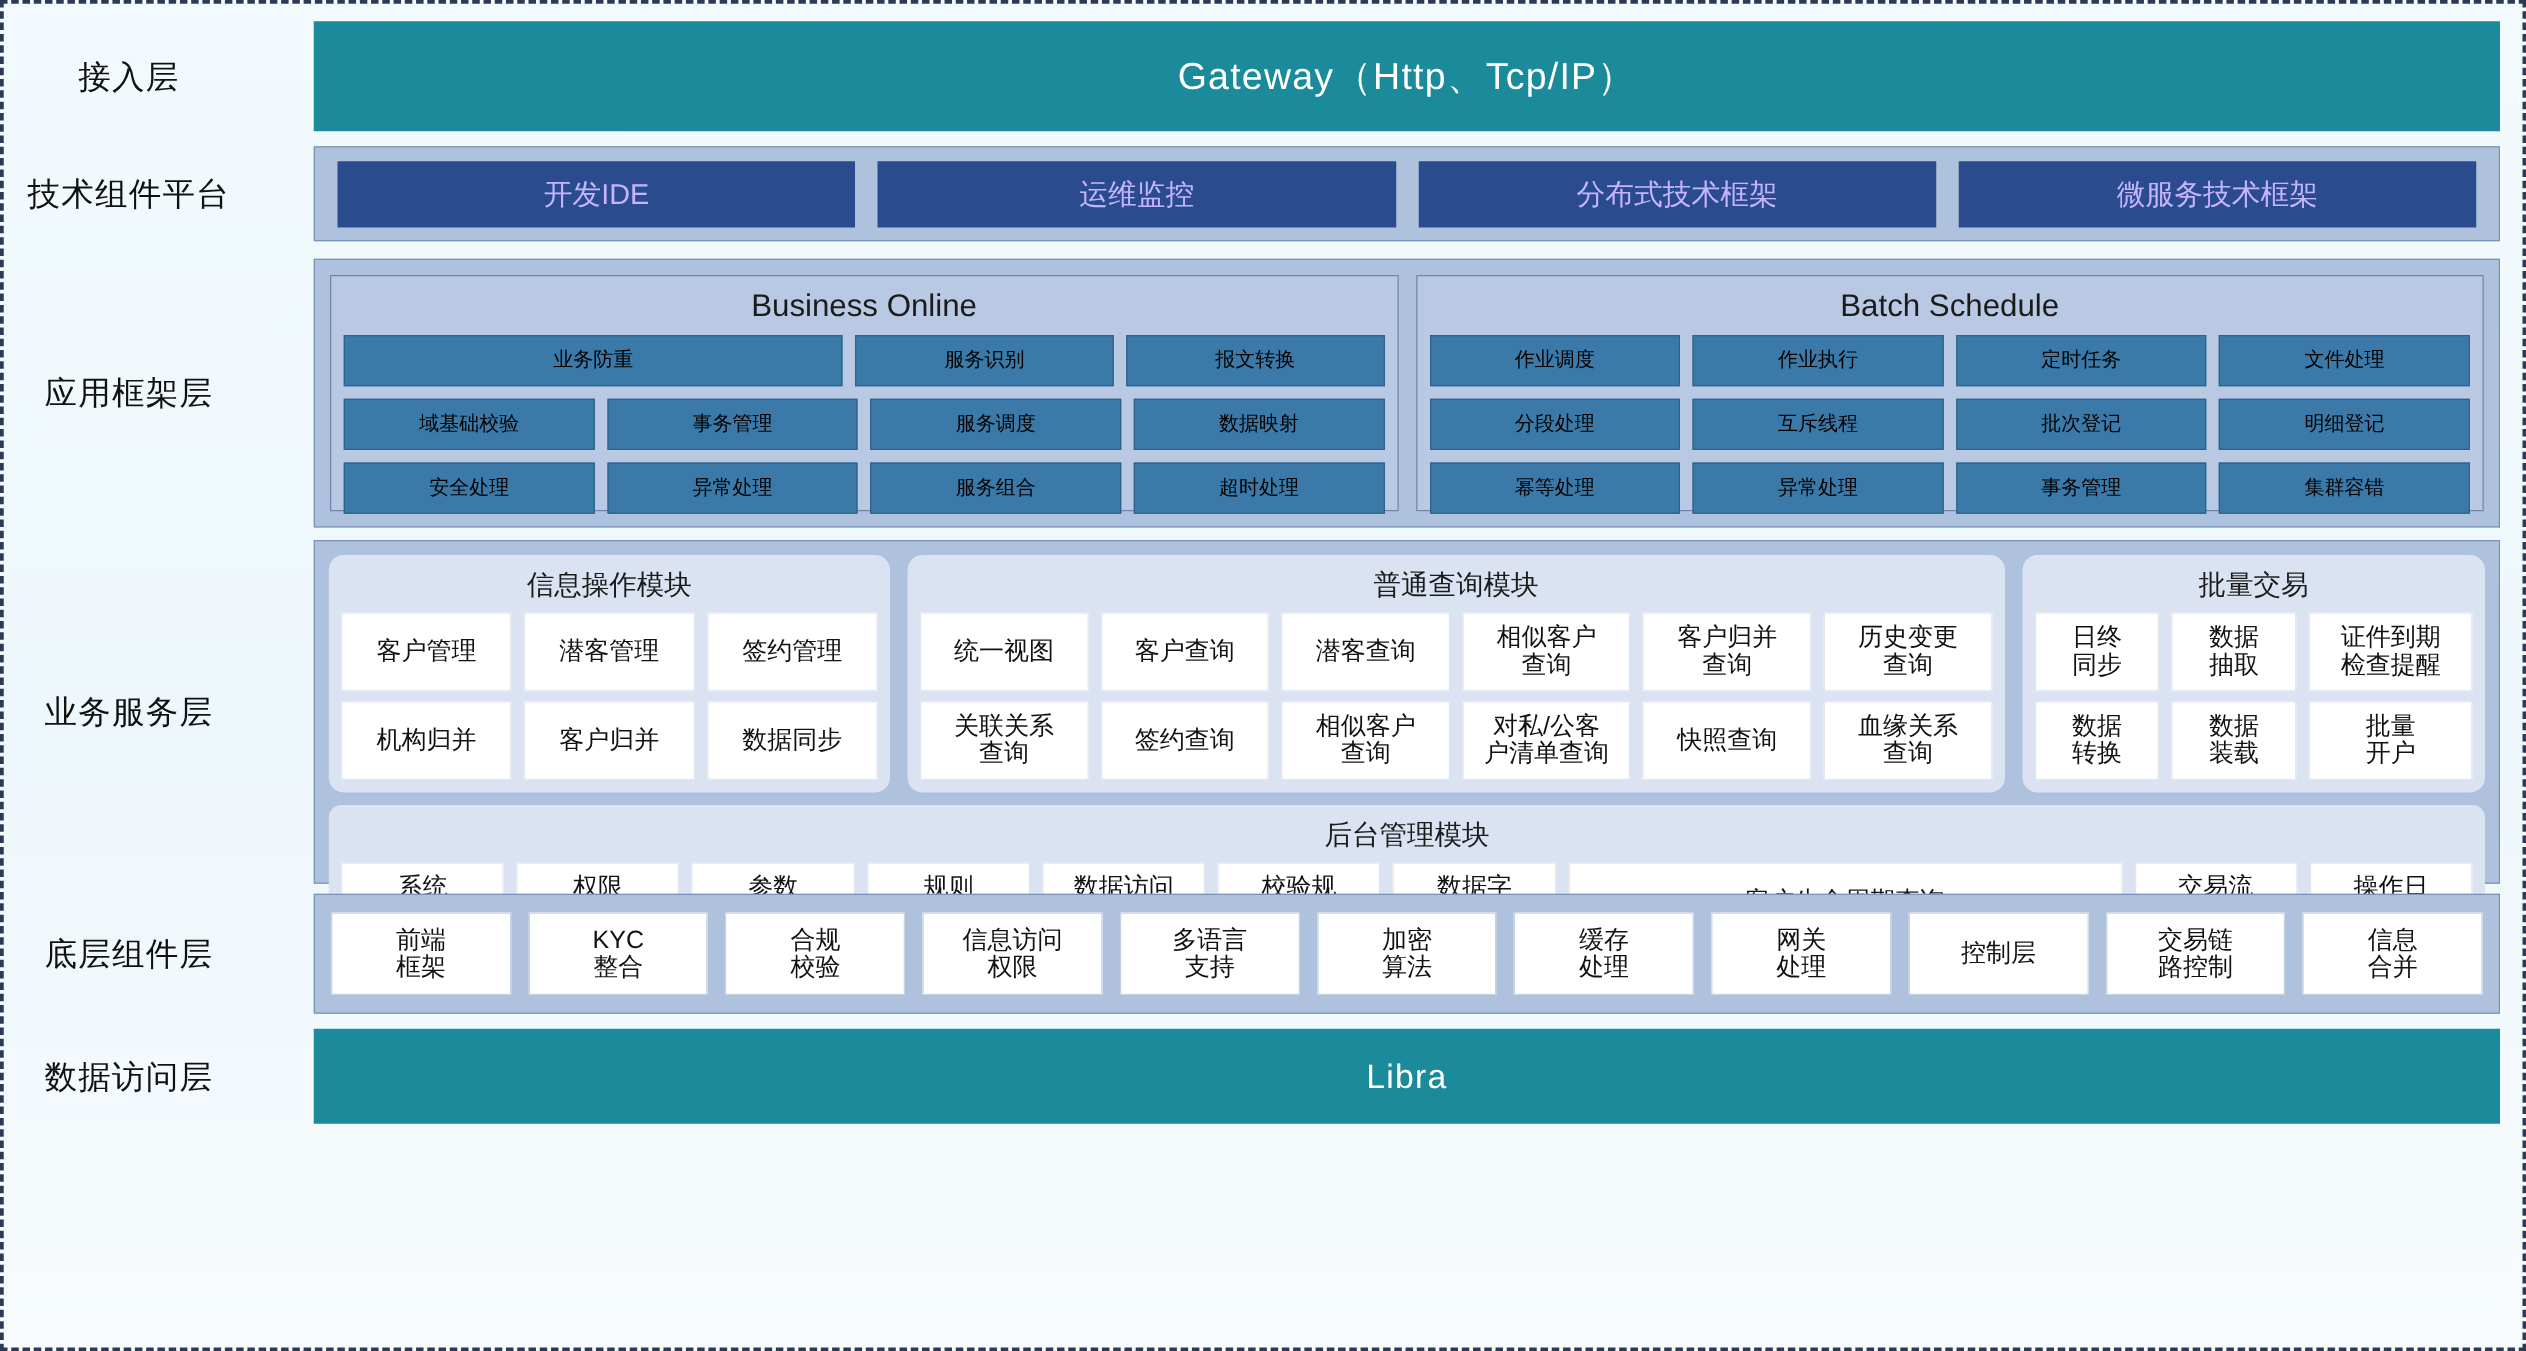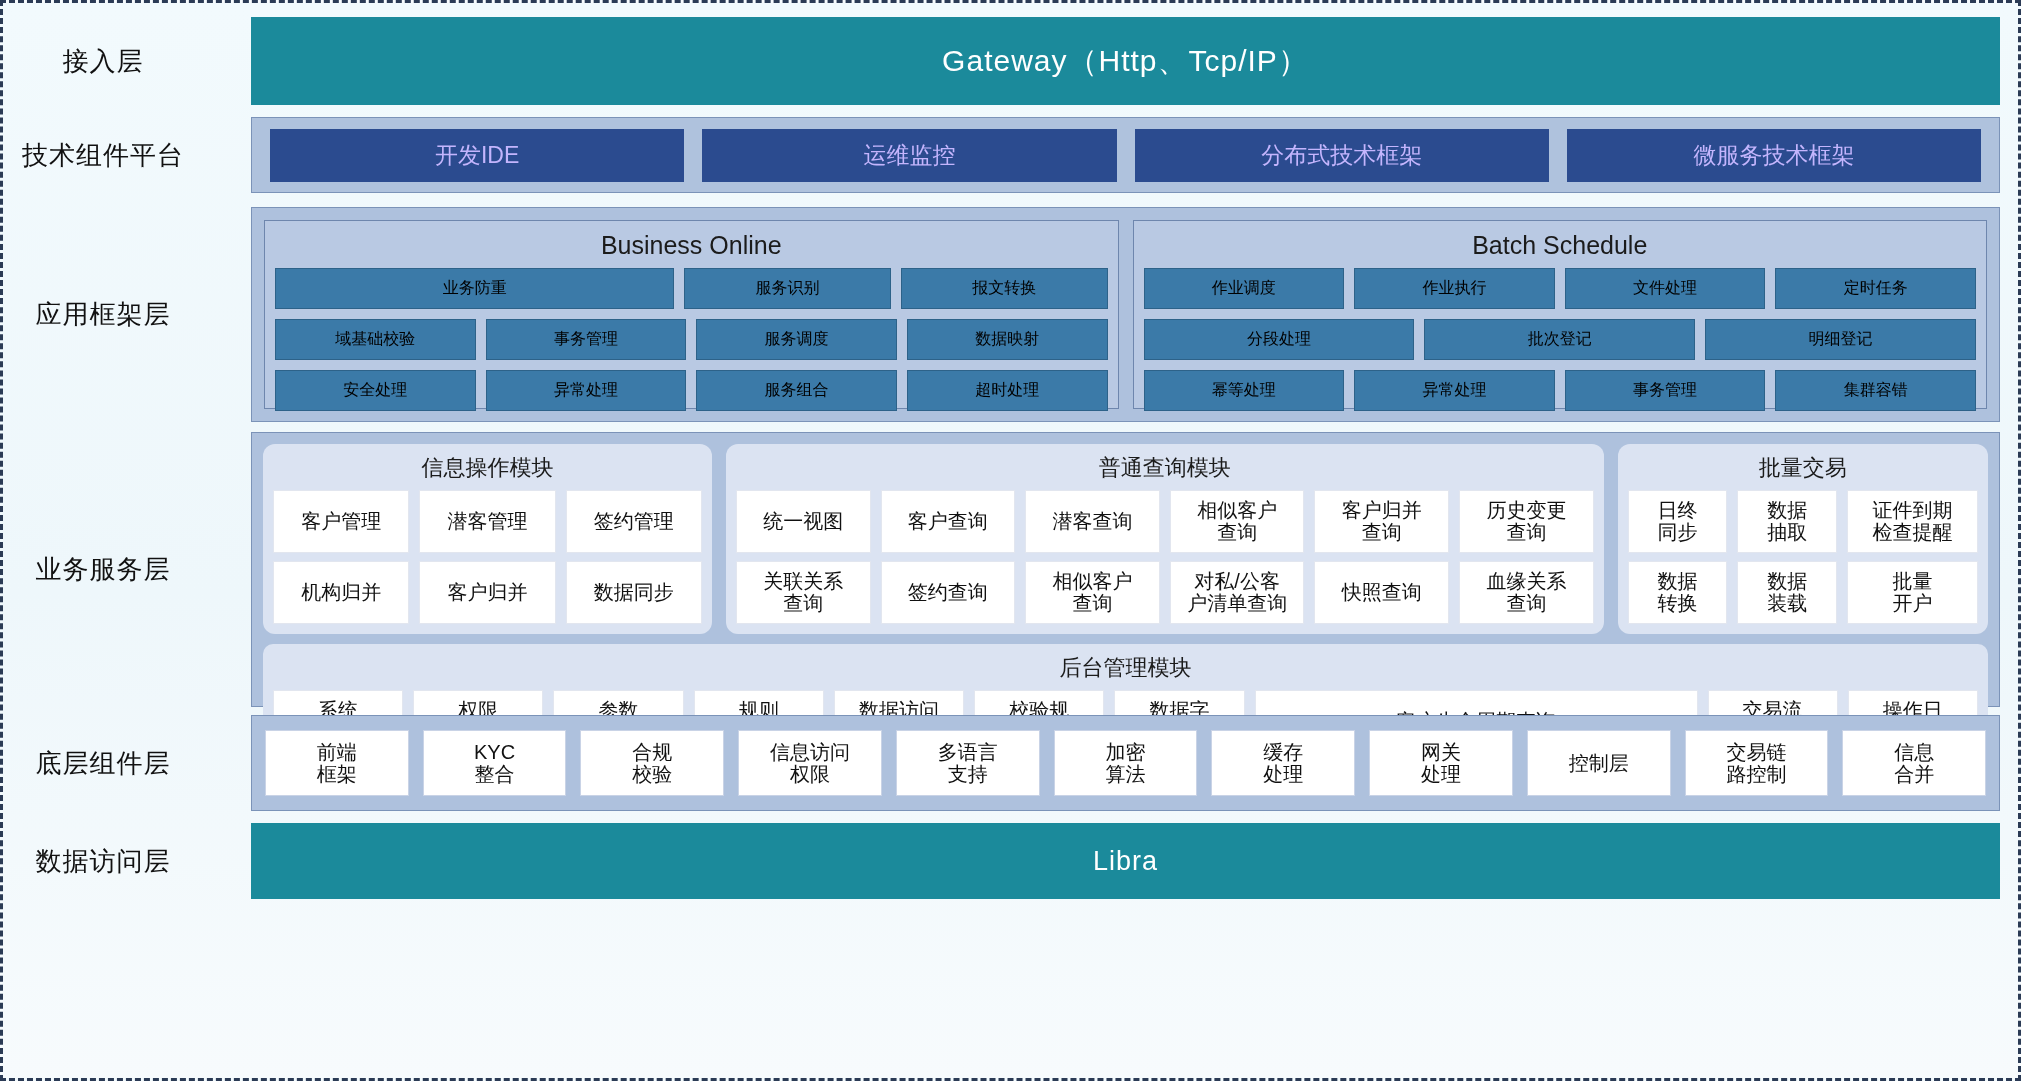--- a/index.html
+++ b/index.html
@@ -200,25 +200,26 @@
                 <div class="chip-blue" style="flex: 1 1 0px;">超时处理</div>
               </div>
             </div>
           </div>
           <div class="panel" style="flex: 1 1 0px;">
             <div class="panel-title">Batch Schedule</div>
             <div class="grid-rows" style="flex: 1 1 0%;">
               <div class="grid-row">
                 <div class="chip-blue" style="flex: 1 1 0px;">作业调度</div>
                 <div class="chip-blue" style="flex: 1 1 0px;">作业执行</div>
+                <div class="chip-blue" style="flex: 1 1 0px;">定时任务</div>
                 <div class="chip-blue" style="flex: 1 1 0px;">文件处理</div>
-                <div class="chip-blue" style="flex: 1 1 0px;">定时任务</div>
               </div>
               <div class="grid-row">
                 <div class="chip-blue" style="flex: 1 1 0px;">分段处理</div>
+                <div class="chip-blue" style="flex: 1 1 0px;">互斥线程</div>
                 <div class="chip-blue" style="flex: 1 1 0px;">批次登记</div>
                 <div class="chip-blue" style="flex: 1 1 0px;">明细登记</div>
               </div>
               <div class="grid-row">
                 <div class="chip-blue" style="flex: 1 1 0px;">幂等处理</div>
                 <div class="chip-blue" style="flex: 1 1 0px;">异常处理</div>
                 <div class="chip-blue" style="flex: 1 1 0px;">事务管理</div>
                 <div class="chip-blue" style="flex: 1 1 0px;">集群容错</div>
               </div>
             </div>

